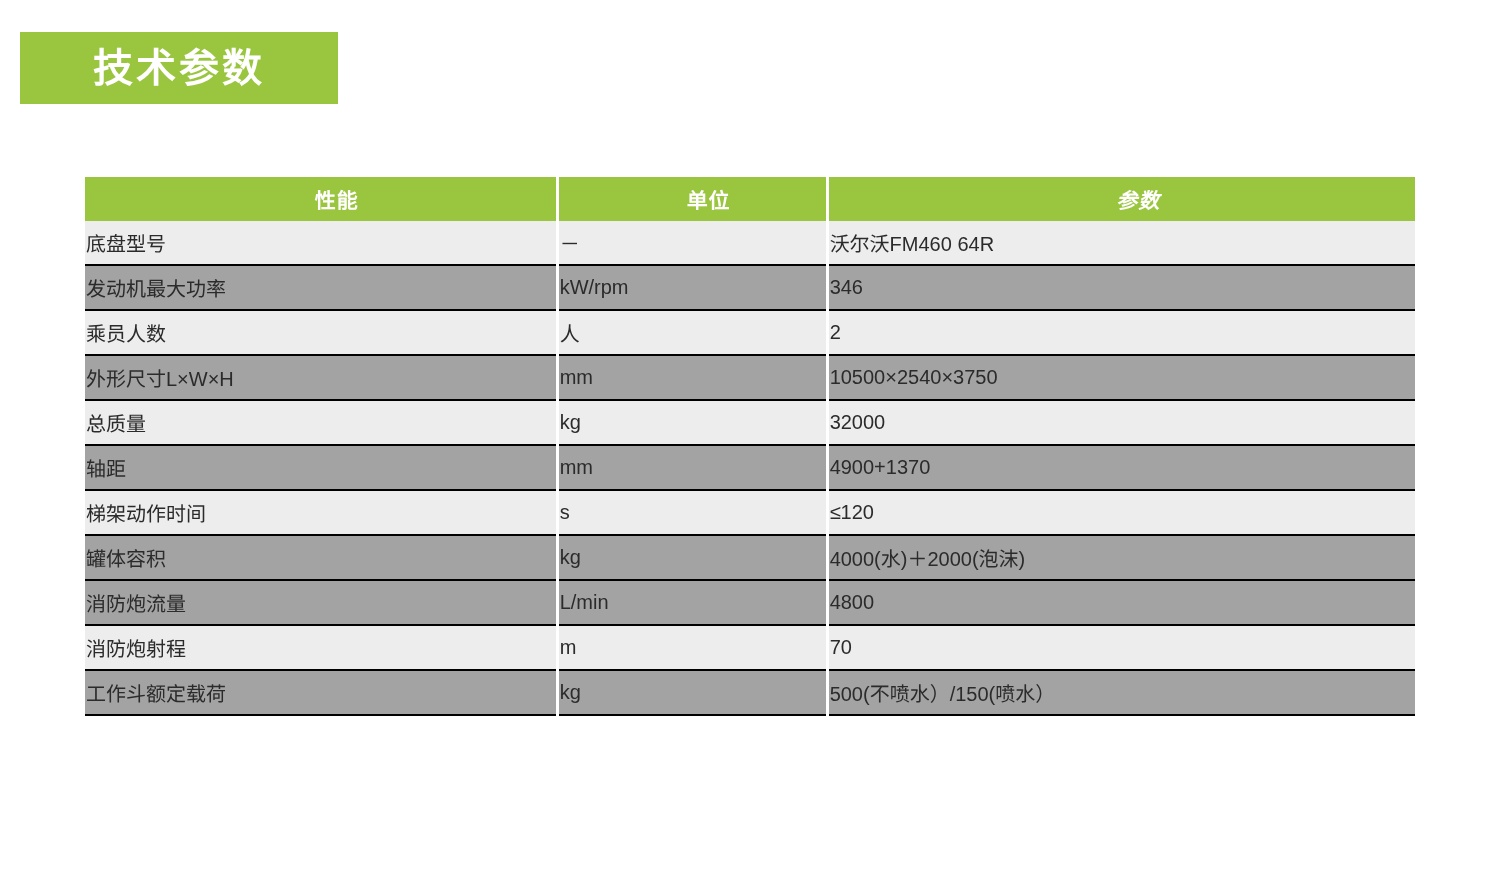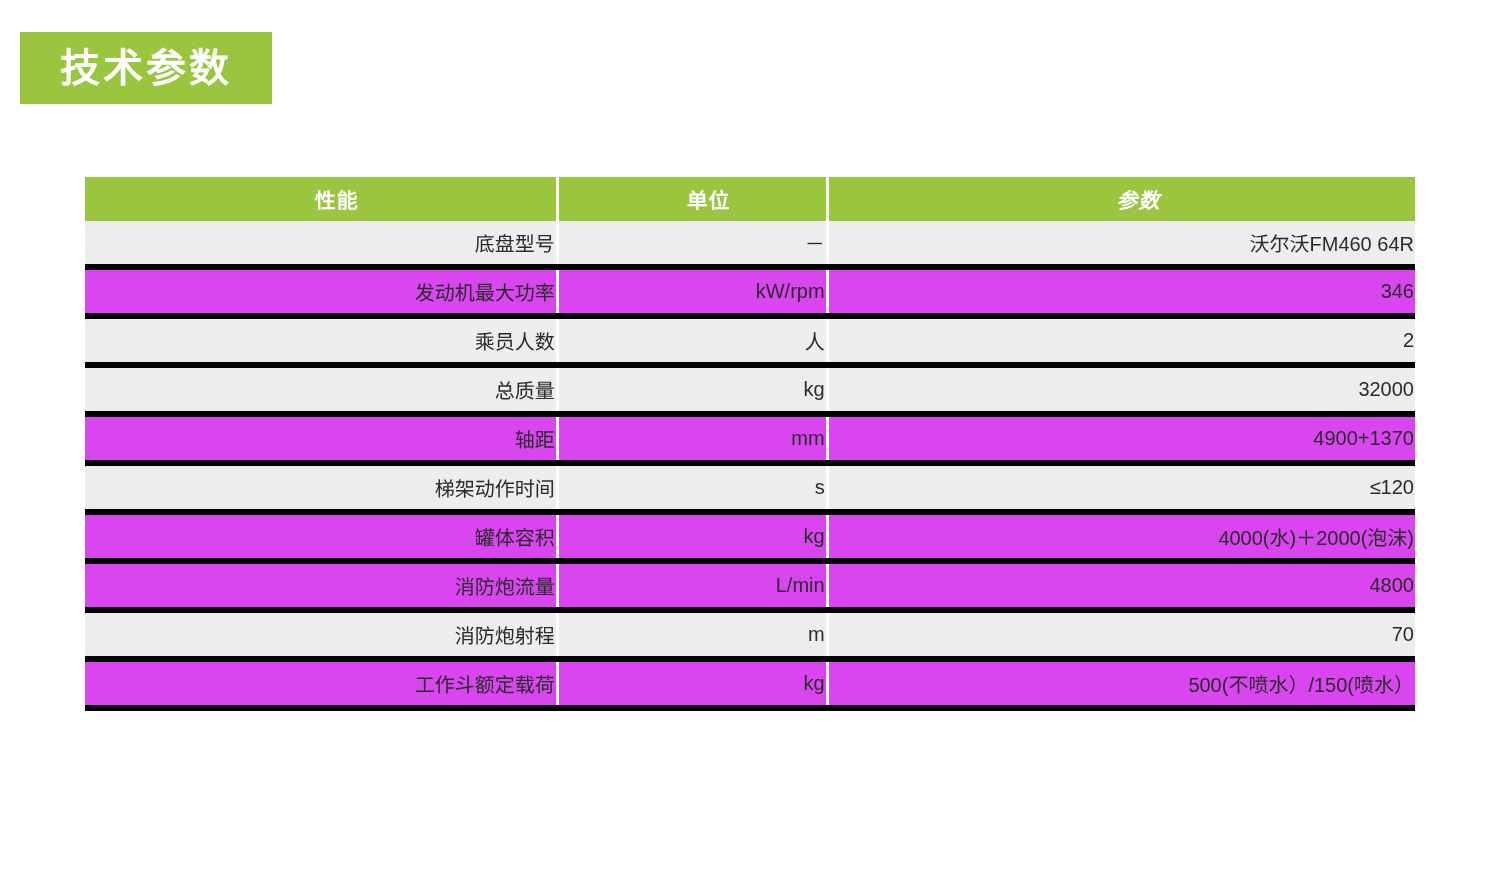--- a/index.html
+++ b/index.html
@@ -19,21 +19,21 @@
     position: relative;
     width: 1500px;
     height: 894px;
   }
 
   
   .title-banner {
     position: absolute;
     left: 20px;
     top: 32px;
-    width: 252px;
+    width: 318px;
     height: 72px;
     background: #9ac53e;
     display: flex;
     align-items: center;
     justify-content: center;
   }
   .title-banner .title-text {
     color: #ffffff;
     font-size: 40px;
     font-weight: bold;
@@ -68,35 +68,35 @@
     border-right: 3px solid #ffffff;
     padding-left: 34px;
   }
   table.spec-table thead th:last-child {
     border-right: none;
     font-style: italic;
   }
 
   table.spec-table tbody td {
     height: 41px;
-    text-align: right;
+    text-align: left;
     font-size: 20px;
     color: #2b2b2b;
     border-right: 3px solid #ffffff;
-    border-bottom: 6px solid #000000;
+    border-bottom: 2px solid #000000;
     white-space: nowrap;
   }
   table.spec-table tbody td:last-child {
     border-right: none;
   }
   table.spec-table tbody tr.row-even td {
     background: #ededed;
   }
   table.spec-table tbody tr.row-odd td {
-    background: #d946ef;
+    background: #a3a3a3;
   }
 </style>
 </head>
 <body>
 
 <div class="page">
 
   <div class="title-banner">
     <span class="title-text">技术参数</span>
   </div>
@@ -123,20 +123,25 @@
         </tr>
         <tr class="row-odd">
           <td>发动机最大功率</td>
           <td>kW/rpm</td>
           <td>346</td>
         </tr>
         <tr class="row-even">
           <td>乘员人数</td>
           <td>人</td>
           <td>2</td>
+        </tr>
+        <tr class="row-odd">
+          <td>外形尺寸L×W×H</td>
+          <td>mm</td>
+          <td>10500×2540×3750</td>
         </tr>
         <tr class="row-even">
           <td>总质量</td>
           <td>kg</td>
           <td>32000</td>
         </tr>
         <tr class="row-odd">
           <td>轴距</td>
           <td>mm</td>
           <td>4900+1370</td>

